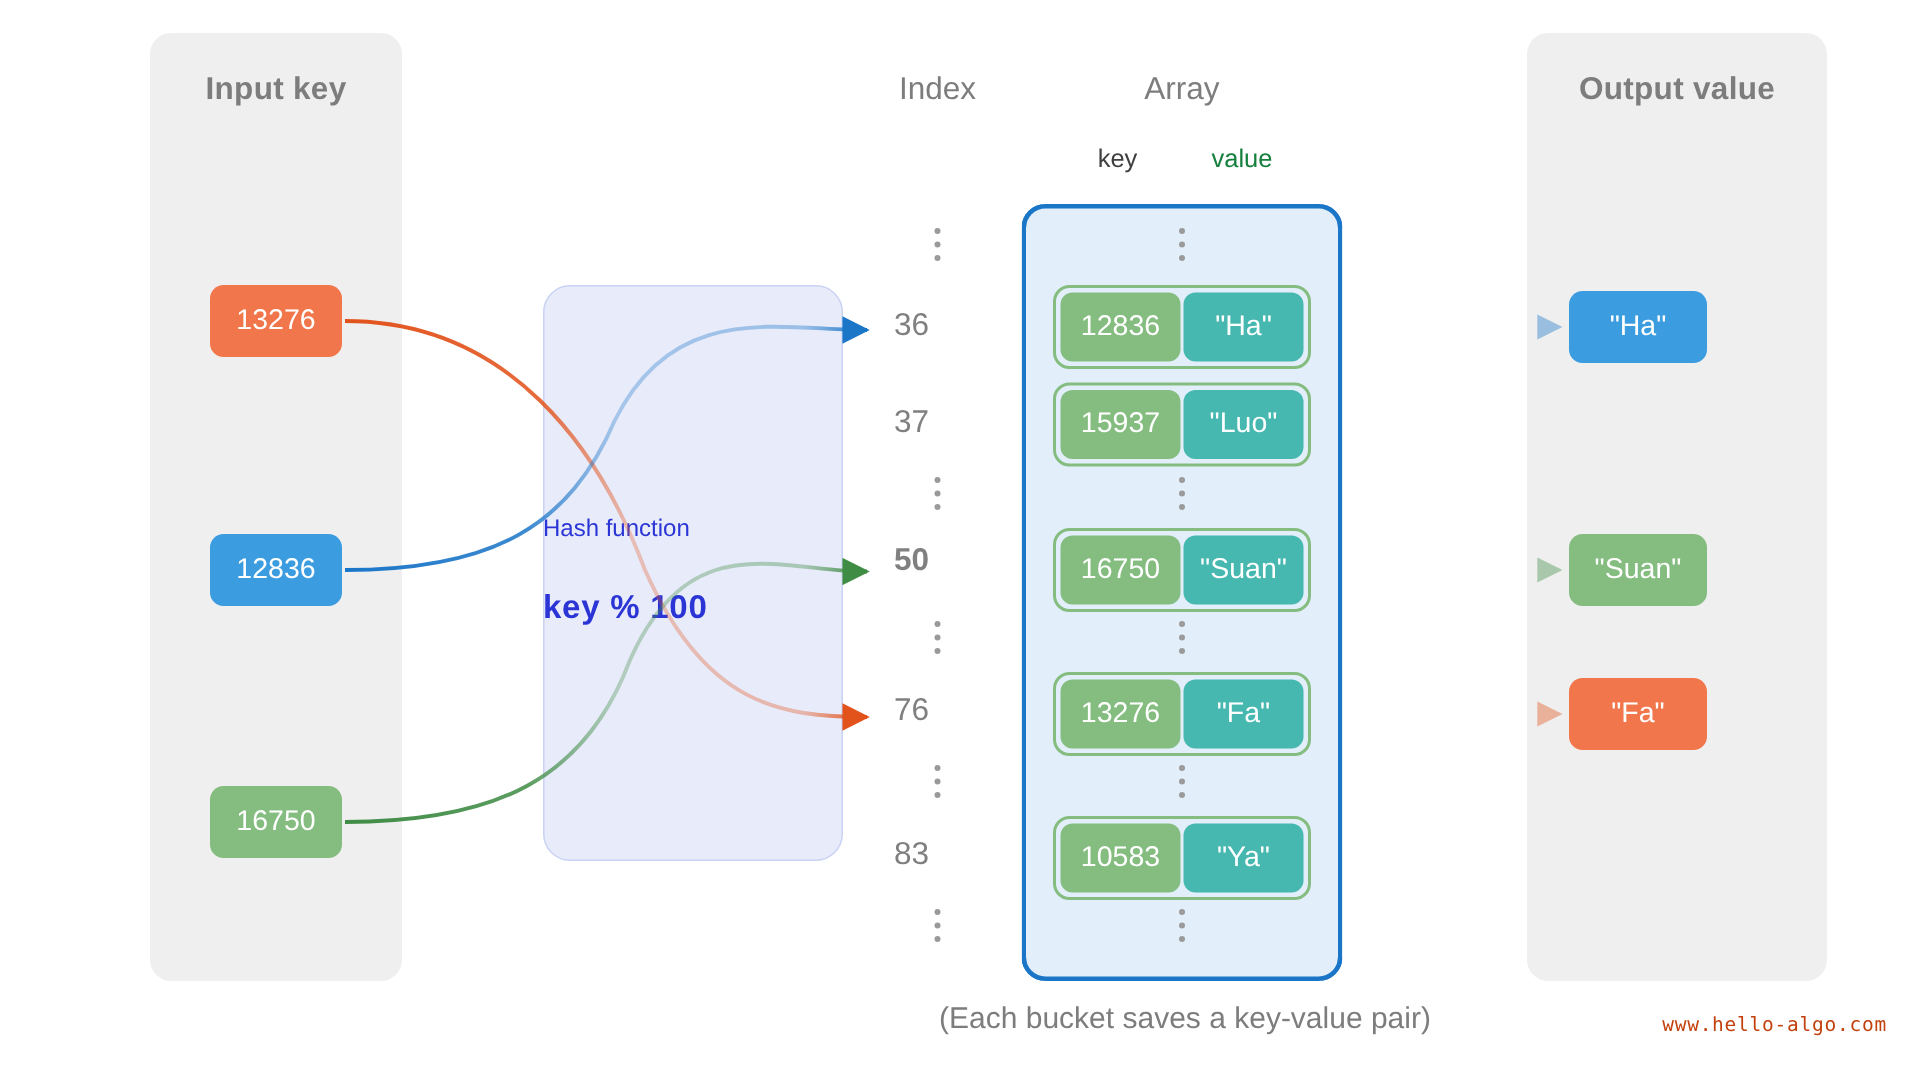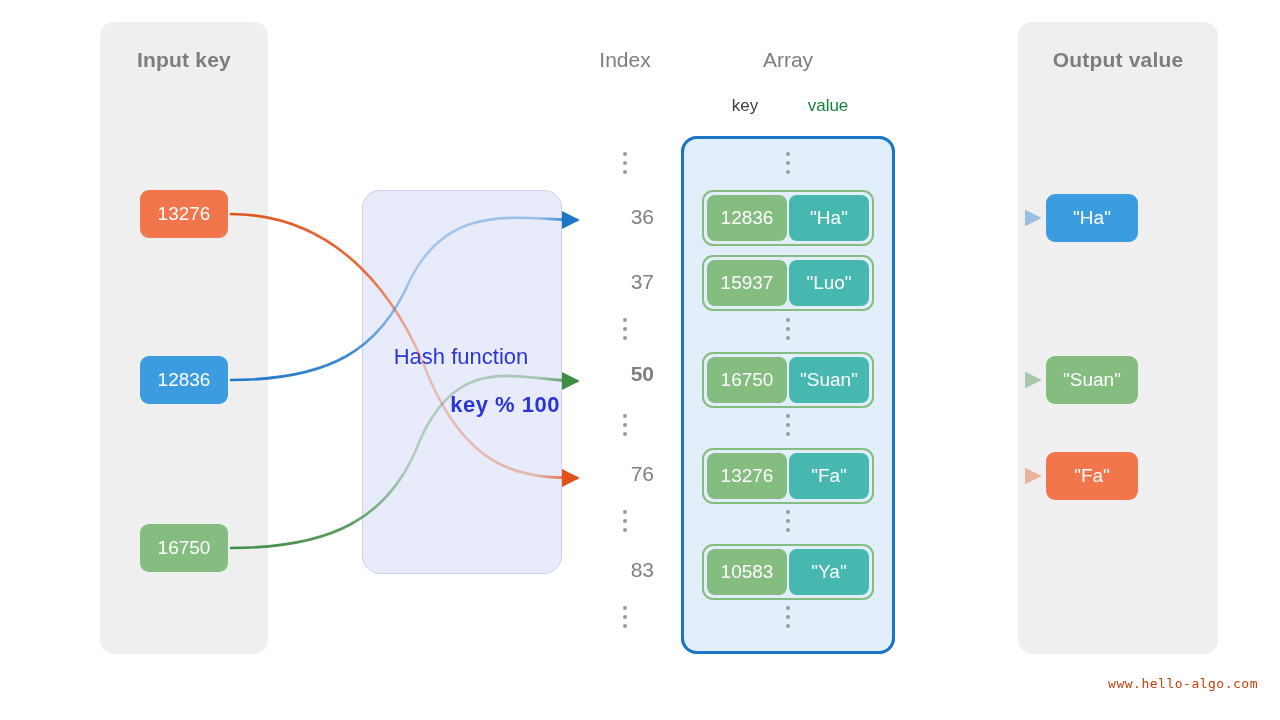--- a/index.html
+++ b/index.html
@@ -61,29 +61,28 @@
     left: 362px; top: 190px;
     width: 198px; height: 382px;
     background: #e8ebfa;
     border: 1px solid #c9d2f3;
     border-radius: 18px;
   }
   #hash-title {
     position: absolute;
     left: 362px; top: 344px;
     width: 198px;
-    text-align: center;
-    font-size: 22px;
+    font-size: 16px;
     color: #2b35d6;
   }
   #hash-formula {
     position: absolute;
     left: 362px; top: 392px;
     width: 198px;
-    text-align: right;
+    text-align: left;
     font-size: 22px;
     font-weight: bold;
     color: #2b35d6;
     letter-spacing: .5px;
   }
 
   
   .pill {
     position: absolute;
     border-radius: 9px;
@@ -94,21 +93,21 @@
     justify-content: center;
   }
   .pill-in  { left: 140px; width: 88px; height: 48px; }
   .pill-out { left: 1046px; width: 92px; height: 48px; }
 
   
   .idx {
     position: absolute;
     left: 596px;
     width: 58px;
-    text-align: right;
+    text-align: left;
     font-size: 21px;
     color: #808080;
   }
   .dots {
     position: absolute;
     width: 58px;
     text-align: center;
     color: #8c8c8c;
     font-size: 20px;
     line-height: 5px;
@@ -422,15 +421,16 @@
 
     <line x1="654" y1="218" x2="760" y2="218" stroke="url(#idxBlue)" stroke-width="2.4"></line>
     <line x1="654" y1="380" x2="760" y2="380" stroke="url(#idxGreen)" stroke-width="2.4"></line>
     <line x1="654" y1="476" x2="760" y2="476" stroke="url(#idxOrange)" stroke-width="2.4"></line>
 
     <line x1="820" y1="218" x2="1040" y2="218" stroke="url(#outBlue)" stroke-width="2.4" marker-end="url(#ahBlueSoft)"></line>
     <line x1="820" y1="380" x2="1040" y2="380" stroke="url(#outGreen)" stroke-width="2.4" marker-end="url(#ahGreenSoft)"></line>
     <line x1="820" y1="476" x2="1040" y2="476" stroke="url(#outOrange)" stroke-width="2.4" marker-end="url(#ahOrangeSoft)"></line>
   </svg>
 
+  <div id="caption">(Each bucket saves a key-value pair)</div>
   <div id="watermark">www.hello-algo.com</div>
 
 </div>
 
 </body></html>

